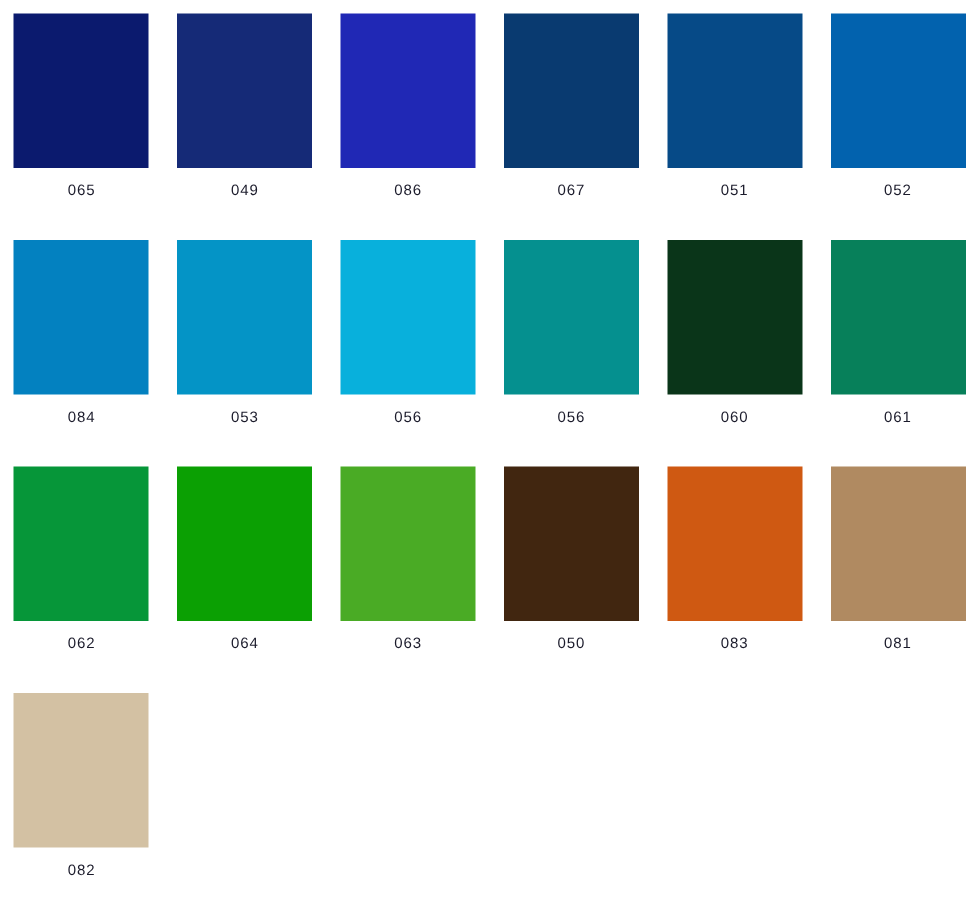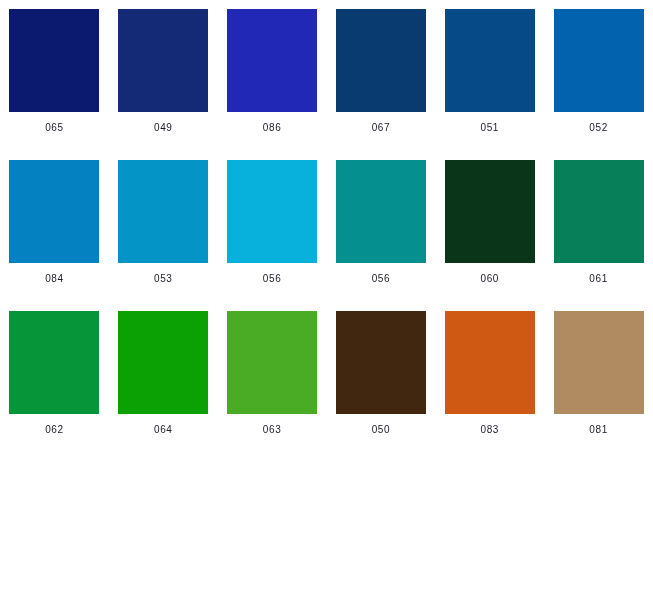--- a/index.html
+++ b/index.html
@@ -115,13 +115,17 @@
       <div class="swatch-label">050</div>
     </div>
     <div class="swatch-cell">
       <div class="swatch-chip" style="background-color: rgb(207, 89, 18);"></div>
       <div class="swatch-label">083</div>
     </div>
     <div class="swatch-cell">
       <div class="swatch-chip" style="background-color: rgb(176, 138, 97);"></div>
       <div class="swatch-label">081</div>
     </div>
+    <div class="swatch-cell">
+      <div class="swatch-chip" style="background-color: rgb(211, 193, 163);"></div>
+      <div class="swatch-label">082</div>
+    </div>
   </div>
 
 </body></html>

